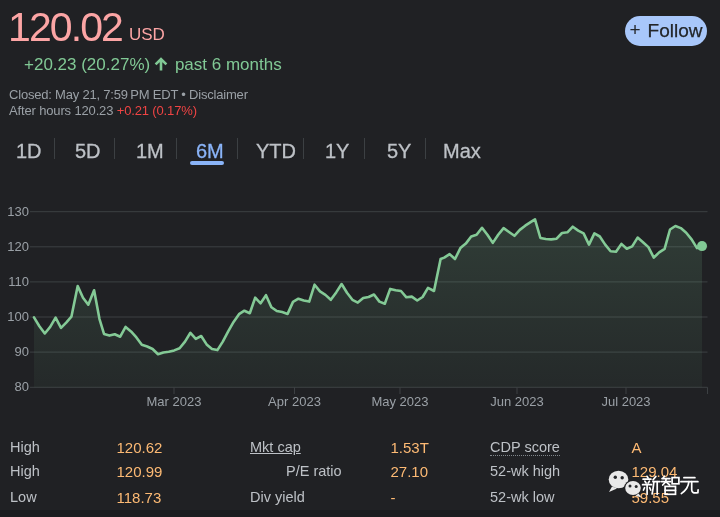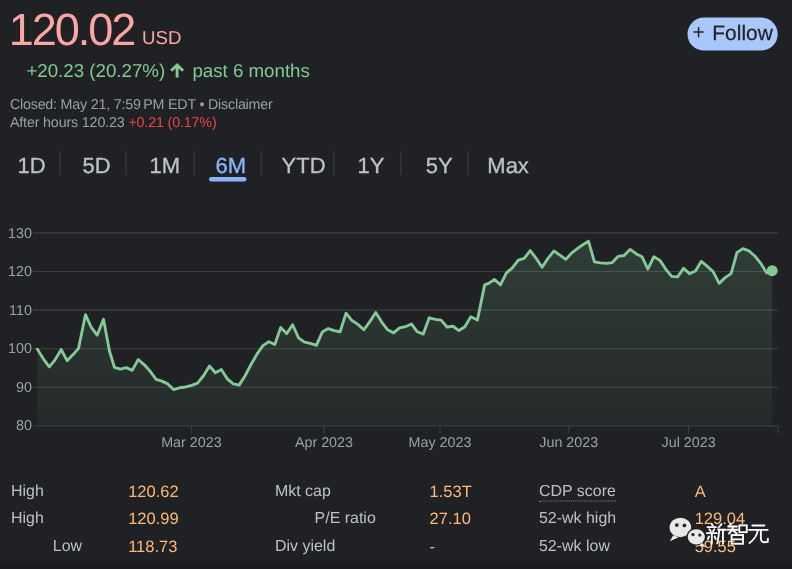--- a/index.html
+++ b/index.html
@@ -78,23 +78,23 @@
     </g>
     <path d="M34,317.4 L39.4,326.2 L44.8,333.5 L50.2,326.9 L55.6,317.7 L61,327.9 L66.2,322.6 L71.4,316.7 L77.7,286.1 L83,297.7 L88.3,304.7 L94.1,290.3 L99.5,319.1 L104,333.9 L109.4,335.6 L114.8,334.2 L120.2,336.7 L125.6,326.9 L131,331.4 L136.4,337.4 L141.8,344.8 L147.2,346.5 L152.6,349.0 L158,354.3 L163.4,352.5 L168.8,351.8 L174.2,350.4 L179.6,348.3 L185,341.6 L190.4,332.8 L195.8,338.8 L201.2,336.0 L206.6,344.4 L212,349.0 L217.4,350.1 L222.8,341.6 L228.2,331.4 L233.6,321.9 L239,314.2 L244.4,310.7 L249.8,313.2 L255.2,297.7 L260.6,303.3 L266,295.2 L271.4,307.2 L276.8,311.0 L282.2,312.1 L287.6,313.9 L293,301.9 L298.4,298.7 L303.8,300.5 L309.2,301.6 L314.6,284.7 L320,291.4 L325.4,294.9 L330.8,299.8 L336.2,292.4 L341.6,284.0 L347,292.8 L352.4,299.8 L357.8,302.6 L363.2,298.0 L368.6,297.0 L374,294.5 L379.4,301.6 L384.8,303.7 L390.2,288.9 L395.6,290.3 L401,291.0 L406.4,297.3 L411.8,296.6 L417.2,300.5 L422.6,297.0 L428,287.9 L434,291.0 L440.6,259.0 L444.2,257.6 L449.6,254.1 L455,259.0 L460.4,248.1 L465.8,243.6 L471.2,236.5 L476.6,234.8 L482,227.8 L487.4,234.8 L492.8,242.9 L498.2,234.8 L503.6,228.1 L509,232.0 L514.4,235.8 L519.8,229.9 L525.2,225.7 L530.6,222.1 L535,219.3 L540.4,238.0 L545.8,239.0 L551.2,239.4 L556.6,238.7 L562,233.0 L567.4,232.3 L572.8,226.7 L578.2,230.6 L583.6,233.4 L589,244.6 L594.4,233.4 L599.8,236.5 L605.2,244.6 L610.6,251.3 L616,251.7 L621.4,243.9 L626.8,248.8 L632.2,246.4 L637.6,237.6 L643,242.2 L648.4,247.1 L653.8,257.6 L659.2,252.4 L664.6,248.8 L670,229.5 L675.4,226.0 L680.8,228.1 L686.2,232.7 L691.6,239.4 L697,248.1 L702,246.0 L702,387.3 L34,387.3 Z" fill="url(#fillg)" stroke="none"></path>
     <polyline points="34,317.4 39.4,326.2 44.8,333.5 50.2,326.9 55.6,317.7 61,327.9 66.2,322.6 71.4,316.7 77.7,286.1 83,297.7 88.3,304.7 94.1,290.3 99.5,319.1 104,333.9 109.4,335.6 114.8,334.2 120.2,336.7 125.6,326.9 131,331.4 136.4,337.4 141.8,344.8 147.2,346.5 152.6,349.0 158,354.3 163.4,352.5 168.8,351.8 174.2,350.4 179.6,348.3 185,341.6 190.4,332.8 195.8,338.8 201.2,336.0 206.6,344.4 212,349.0 217.4,350.1 222.8,341.6 228.2,331.4 233.6,321.9 239,314.2 244.4,310.7 249.8,313.2 255.2,297.7 260.6,303.3 266,295.2 271.4,307.2 276.8,311.0 282.2,312.1 287.6,313.9 293,301.9 298.4,298.7 303.8,300.5 309.2,301.6 314.6,284.7 320,291.4 325.4,294.9 330.8,299.8 336.2,292.4 341.6,284.0 347,292.8 352.4,299.8 357.8,302.6 363.2,298.0 368.6,297.0 374,294.5 379.4,301.6 384.8,303.7 390.2,288.9 395.6,290.3 401,291.0 406.4,297.3 411.8,296.6 417.2,300.5 422.6,297.0 428,287.9 434,291.0 440.6,259.0 444.2,257.6 449.6,254.1 455,259.0 460.4,248.1 465.8,243.6 471.2,236.5 476.6,234.8 482,227.8 487.4,234.8 492.8,242.9 498.2,234.8 503.6,228.1 509,232.0 514.4,235.8 519.8,229.9 525.2,225.7 530.6,222.1 535,219.3 540.4,238.0 545.8,239.0 551.2,239.4 556.6,238.7 562,233.0 567.4,232.3 572.8,226.7 578.2,230.6 583.6,233.4 589,244.6 594.4,233.4 599.8,236.5 605.2,244.6 610.6,251.3 616,251.7 621.4,243.9 626.8,248.8 632.2,246.4 637.6,237.6 643,242.2 648.4,247.1 653.8,257.6 659.2,252.4 664.6,248.8 670,229.5 675.4,226.0 680.8,228.1 686.2,232.7 691.6,239.4 697,248.1 702,246.0" fill="none" stroke="#84ca96" stroke-width="2.6" stroke-linejoin="round" stroke-linecap="round"></polyline>
     <circle cx="702" cy="246.1" r="5" fill="#81c995"></circle>
   </svg>
 
   <div class="lb" style="left:10px;top:438.5px;">High</div>
   <div class="vl" style="left:116.5px;top:438.5px;">120.62</div>
   <div class="lb" style="left:10px;top:463px;">High</div>
   <div class="vl" style="left:116.5px;top:463px;">120.99</div>
-  <div class="lb" style="left:10px;top:489px;margin-left:38px;">Low</div>
+  <div class="lb" style="left:10px;top:489px;">Low</div>
   <div class="vl" style="left:116.5px;top:489px;">118.73</div>
-  <div class="lb" style="left:250px;top:438.5px;">Mkt cap</div>
+  <div class="lb" style="left:250px;top:438.5px;text-decoration:underline;">Mkt cap</div>
   <div class="vl" style="left:390.5px;top:438.5px;">1.53T</div>
   <div class="lb" style="left:250px;top:463px;margin-left:36px;">P/E ratio</div>
   <div class="vl" style="left:390.5px;top:463px;">27.10</div>
   <div class="lb" style="left:250px;top:489px;">Div yield</div>
   <div class="vl" style="left:390.5px;top:489px;">-</div>
   <div class="lb" style="left:490px;top:438.5px;border-bottom:1px dotted #80868b;padding-bottom:0px;">CDP score</div>
   <div class="vl" style="left:631.5px;top:438.5px;">A</div>
   <div class="lb" style="left:490px;top:463px;">52-wk high</div>
   <div class="vl" style="left:631.5px;top:463px;">129.04</div>
   <div class="lb" style="left:490px;top:489px;">52-wk low</div>

